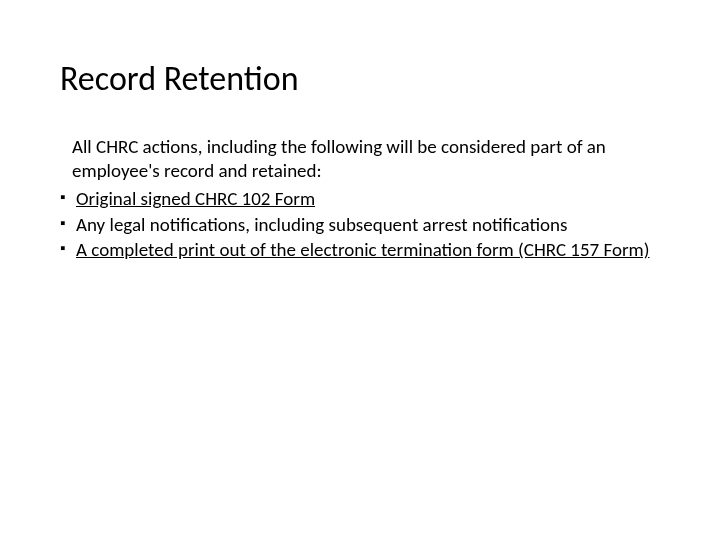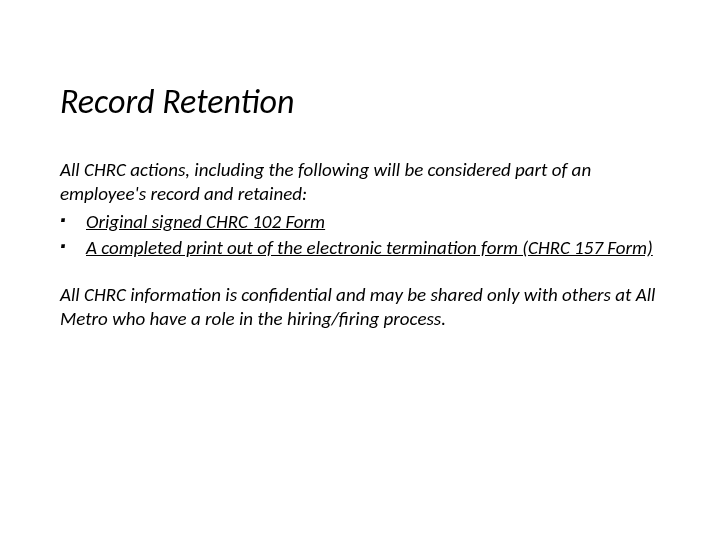--- a/index.html
+++ b/index.html
@@ -8,36 +8,35 @@
     width: 720px;
     height: 540px;
     background: #fff;
     font-family: Calibri, "Segoe UI", Arial, sans-serif;
     color: #000;
   }
   .slide {
     box-sizing: border-box;
     width: 720px;
     height: 540px;
-    padding: 83px 60px 40px 60px;
+    padding: 60px 60px 40px 60px;
     position: relative;
-    font-style: italic;
   }
   .title {
     font-size: 34px;
     font-weight: 400;
     margin: 0 0 38px 0;
     line-height: 1.1;
   }
   .body {
     font-size: 19px;
     line-height: 1.25;
   }
   .intro {
-    margin: 0 0 4px 0;
+    margin: 0 0 4px 12px;
   }
   ul.bullets {
     list-style: none;
     margin: 0 0 0 0;
     padding: 0;
   }
   ul.bullets li {
     position: relative;
     padding-left: 16px;
     margin: 0 0 2px 0;
@@ -45,35 +44,34 @@
   ul.bullets li::before {
     content: "▪";
     position: absolute;
     left: 0;
     top: 0;
     font-size: 15px;
     line-height: 1.4;
   }
   .underline {
     text-decoration: underline;
-    margin-left: 10px;
   }
   .closing {
     margin: 24px 0 0 0;
   }
 </style>
 </head>
 <body>
 
 <div class="slide">
   <h1 class="title">Record Retention</h1>
 
   <div class="body">
     <p class="intro">All CHRC actions, including the following will be considered part of an employee's record and retained:</p>
 
     <ul class="bullets">
       <li><span class="underline">Original signed CHRC 102 Form</span></li>
+      <li><span>Any legal notifications, including subsequent arrest notifications</span></li>
       <li><span class="underline">A completed print out of the electronic termination form (CHRC 157 Form)</span></li>
     </ul>
 
-    <p class="closing">All CHRC information is confidential and may be shared only with others at All Metro who have a role in the hiring/firing process.</p>
   </div>
 </div>
 
 </body></html>

